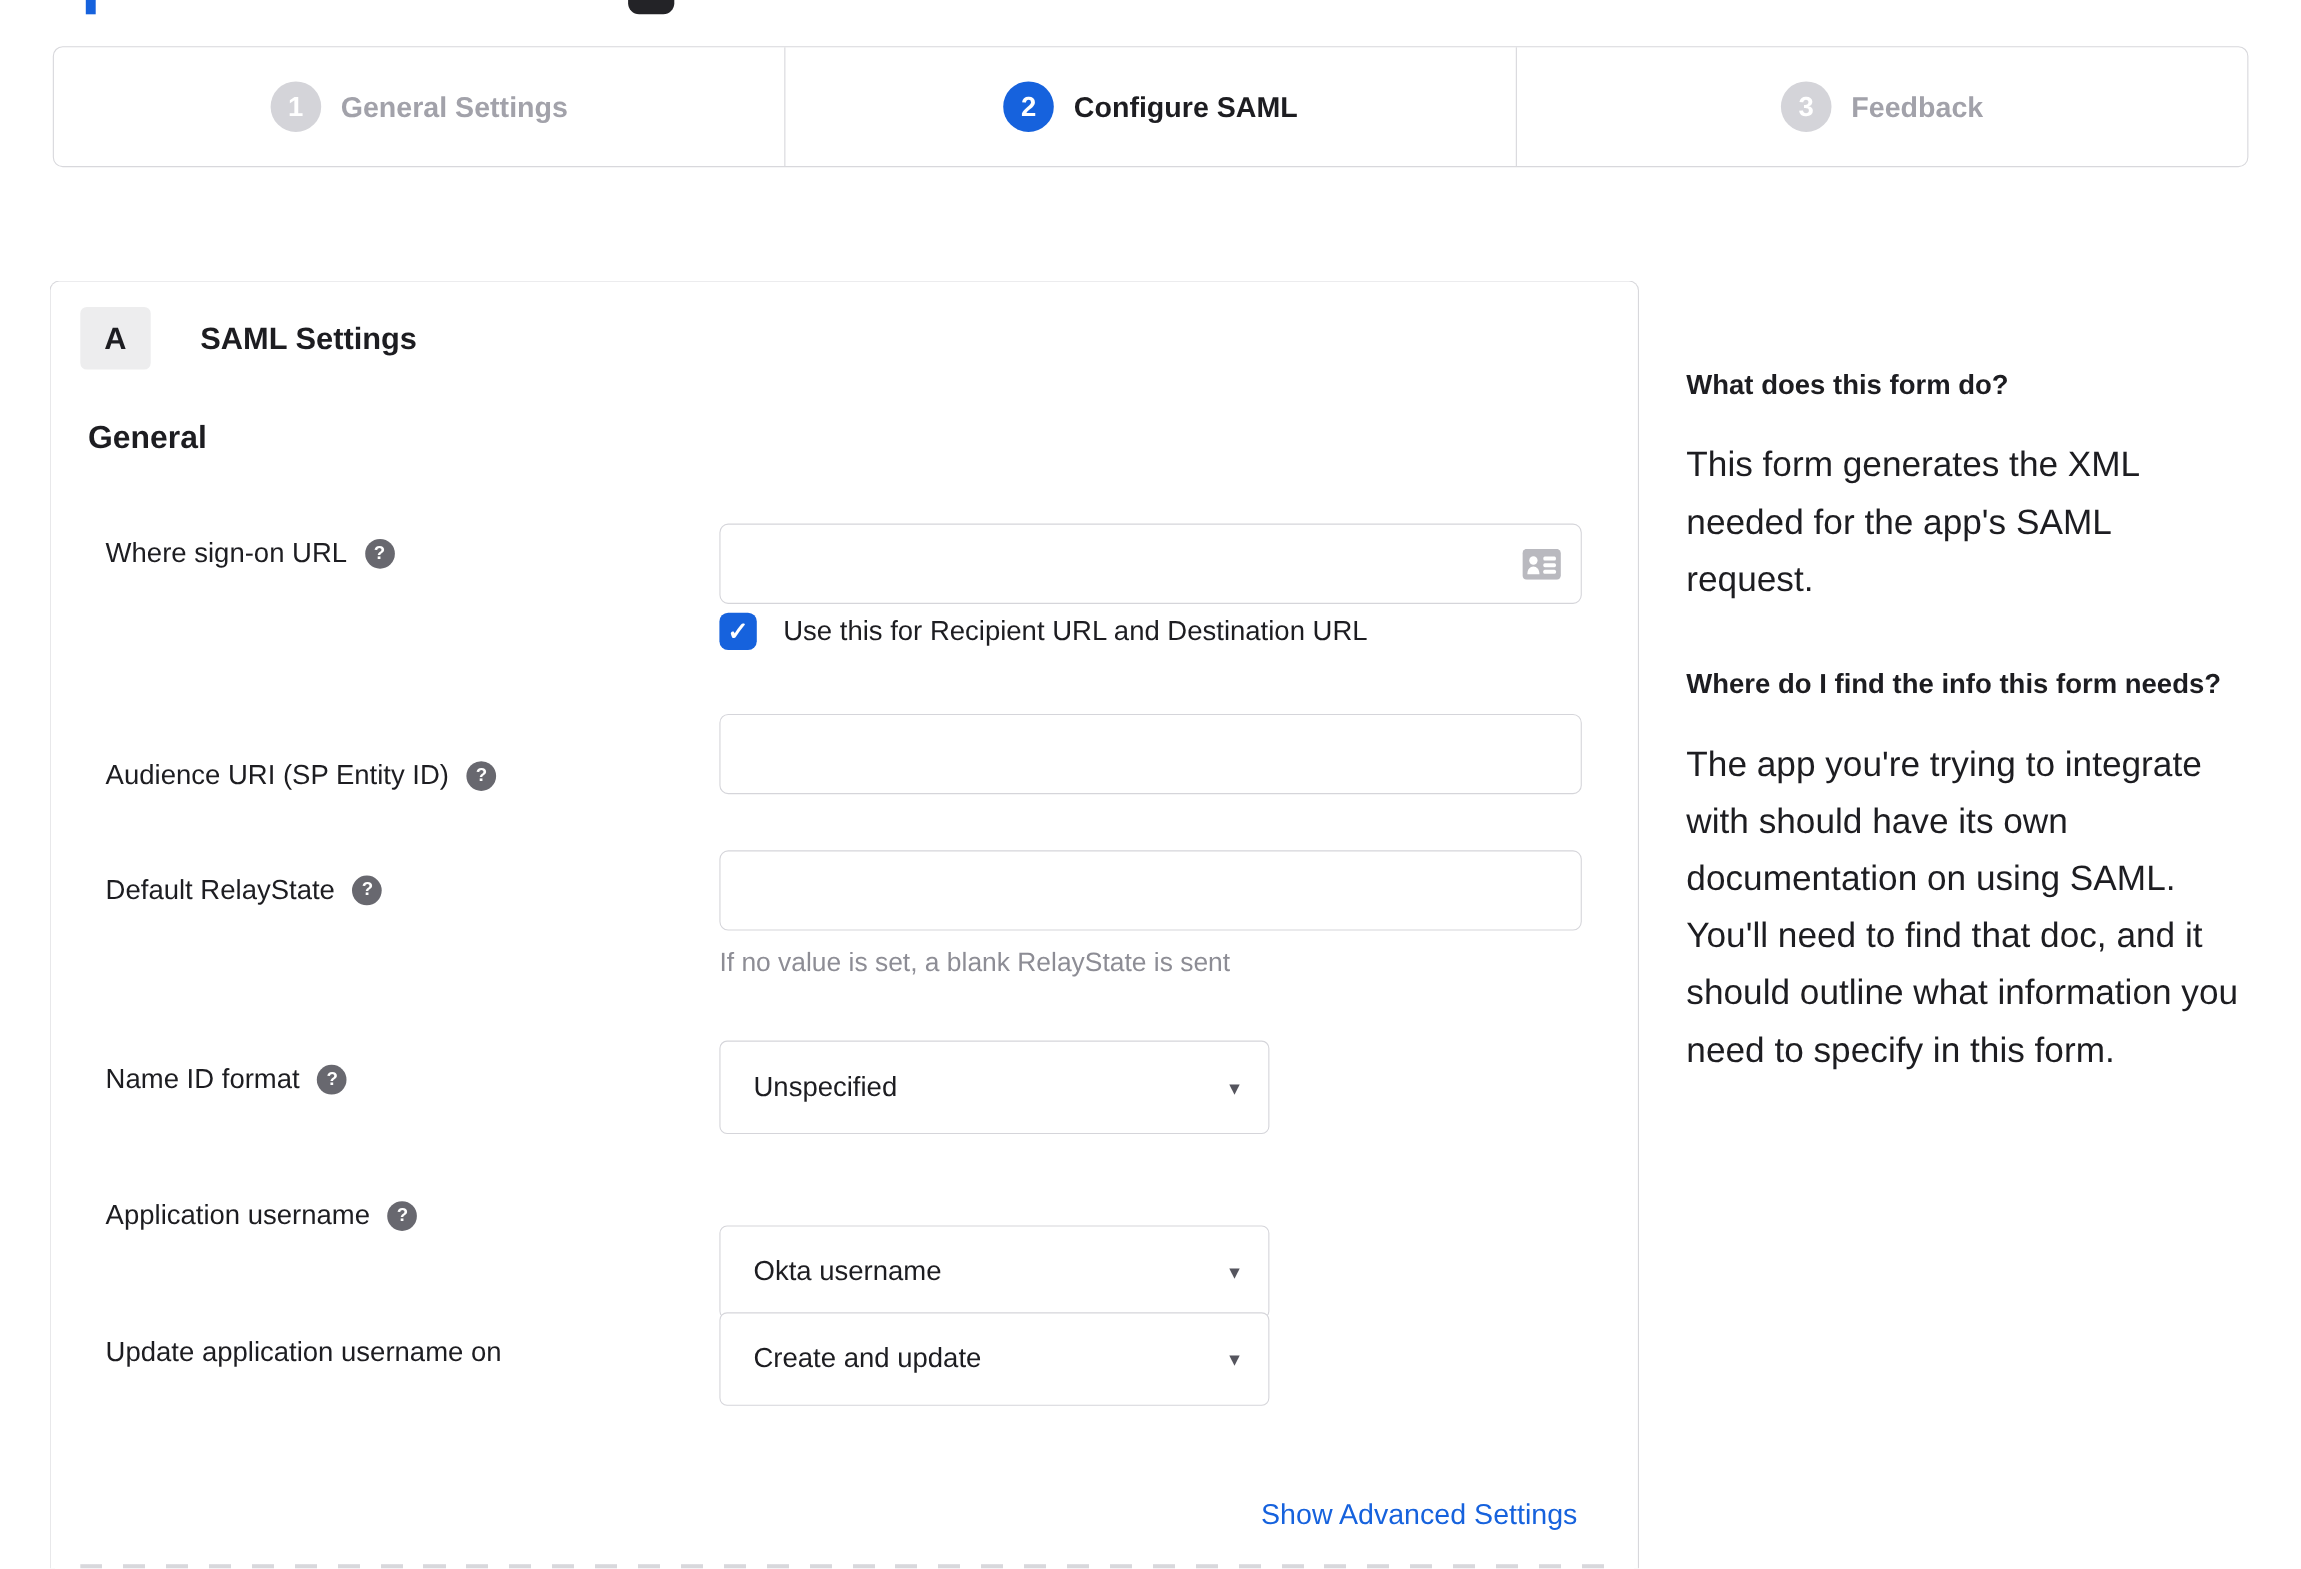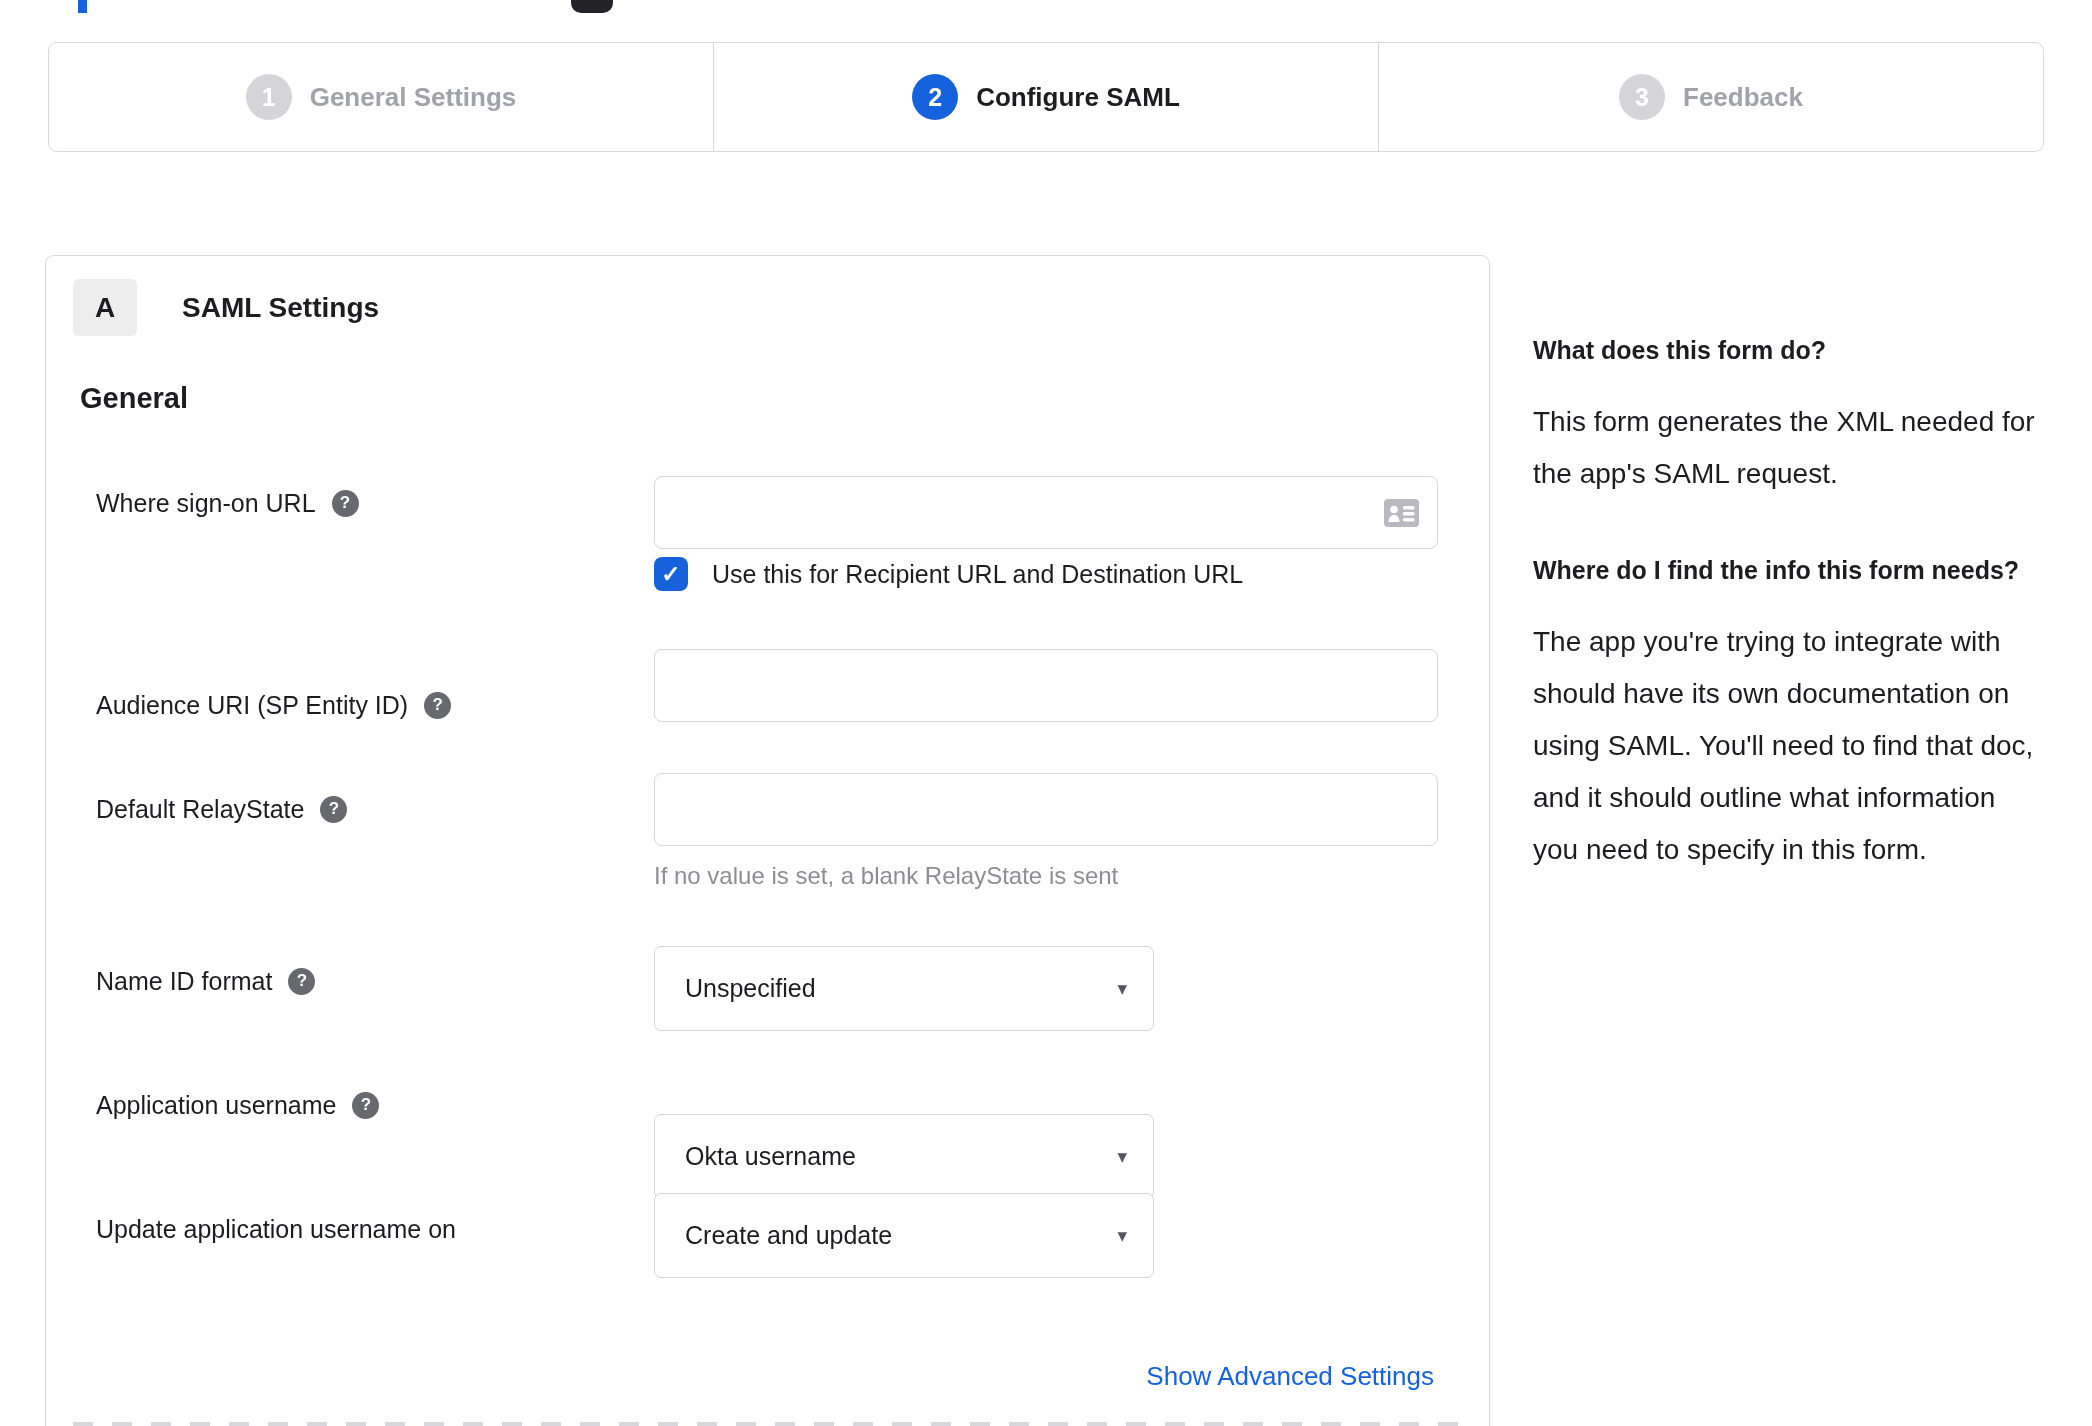--- a/index.html
+++ b/index.html
@@ -65,21 +65,21 @@
 
   .advanced-link { right:55px; top:1105px; font-size:26px; color:#1662dd;
                    cursor:pointer; text-decoration:none; }
 
   .dashed-divider { left:27px; right:27px; bottom:0; height:4px;
     background:repeating-linear-gradient(90deg,#d8d8dc 0 20px, transparent 20px 39px); }
 
   
   .help-sidebar { left:1533px; top:330px; width:505px; }
   .help-heading { font-size:25px; font-weight:bold; line-height:40px; margin-bottom:26px; }
-  .help-body { font-size:28px; line-height:52px; margin-bottom:50px; }
+  .help-body { font-size:32px; line-height:52px; margin-bottom:50px; }
 </style>
 </head>
 <body>
 
 <div class="abs artifact-blue"></div>
 <div class="abs artifact-dark"></div>
 
 <div class="abs stepper">
   <div class="step inactive">
     <div class="step-circle">1</div>

